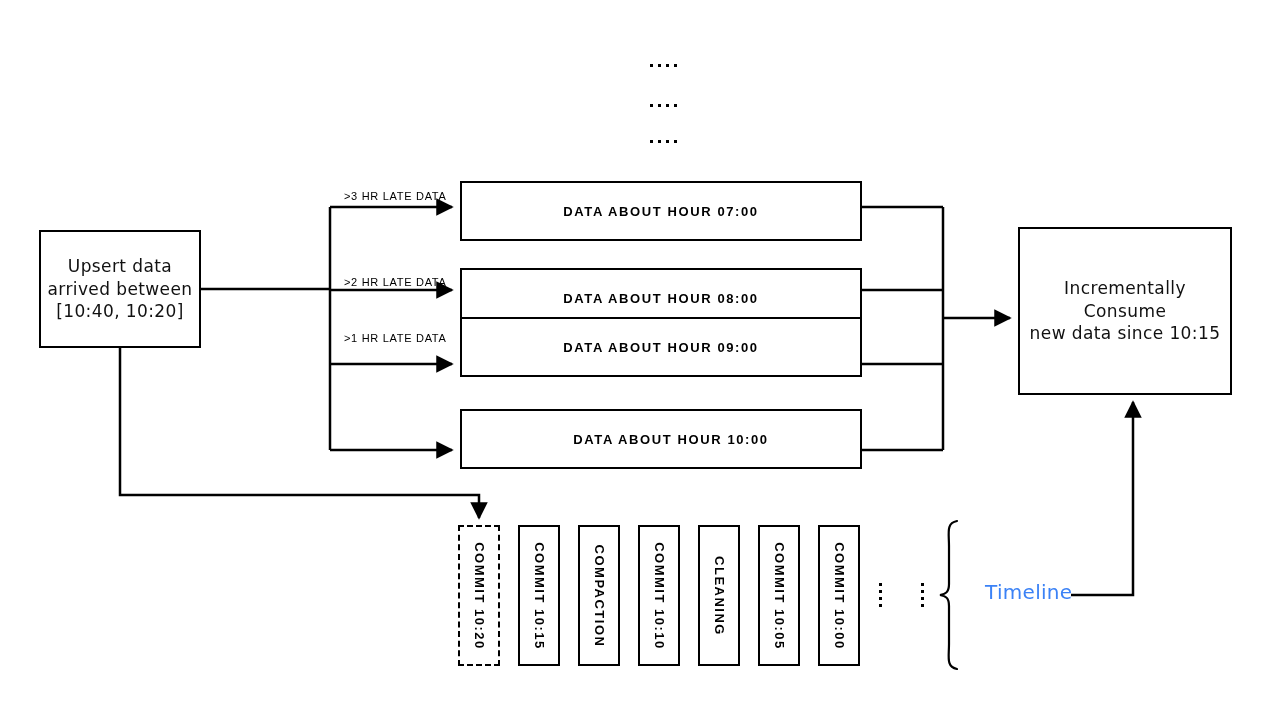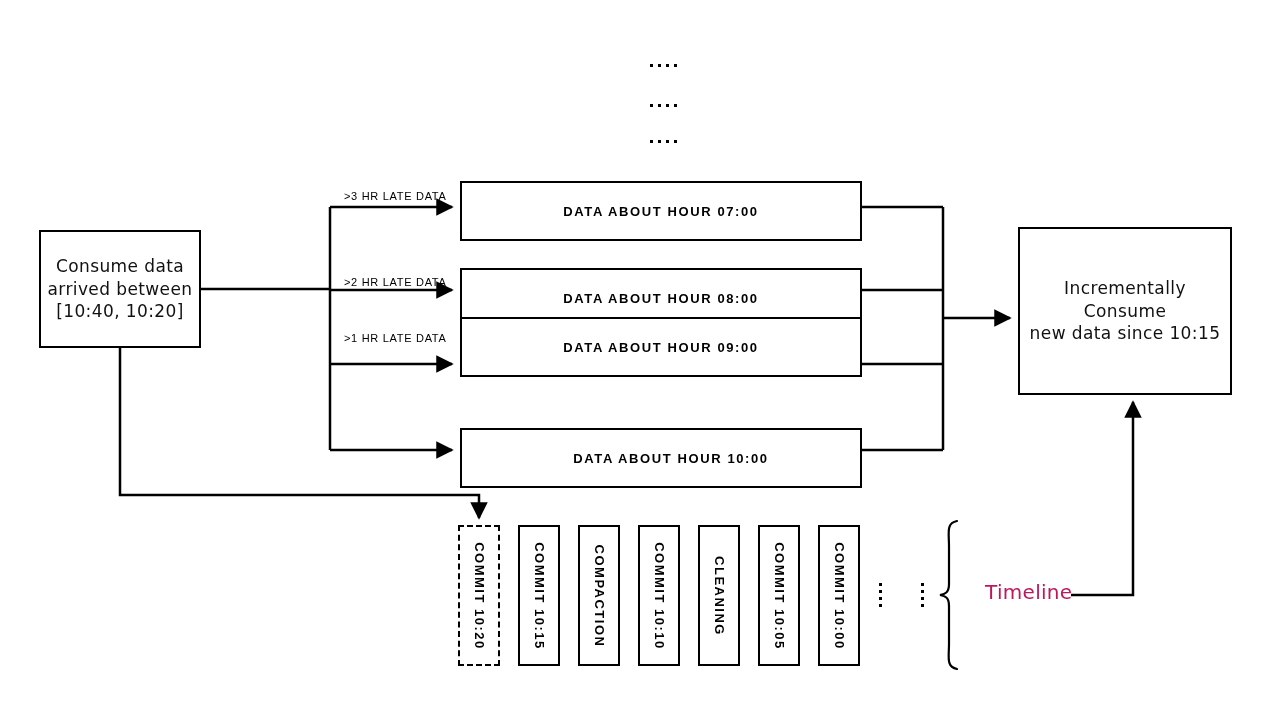--- a/index.html
+++ b/index.html
@@ -37,21 +37,21 @@
     font-size:13px;
   }
 
   #upsert-box{left:39px;top:230px;width:162px;height:118px;}
   #consume-box{left:1018px;top:227px;width:214px;height:168px;}
 
   .data-box{left:460px;width:402px;height:60px;justify-content:center;}
   #data-box-0{top:181px;}
   #data-box-1{top:260px;margin-top:8px;}
   #data-box-2{top:317px;}
-  #data-box-3{top:428px;padding-left:20px;}
+  #data-box-3{top:409px;padding-left:20px;}
 
   .edge-label{
     position:absolute;
     font-family:"Liberation Sans Narrow","Liberation Sans", sans-serif;
     font-weight:400;text-transform:uppercase;
     font-size:11px;letter-spacing:.7px;color:#000;
     white-space:nowrap;
   }
 
   .commit-box{
@@ -78,21 +78,21 @@
 
   .hdots{
     position:absolute;
     display:flex;flex-direction:row;align-items:center;gap:5px;
   }
   .hdots i{display:block;width:3px;height:3px;background:#000;}
 
   #timeline-label{
     position:absolute;left:985px;top:580px;
     font-family:"DejaVu Sans", sans-serif;
-    font-size:20px;color:#be185d;letter-spacing:.3px;
+    font-size:20px;color:#3b82f6;letter-spacing:.3px;
     white-space:nowrap;
     text-align:right;
   }
 </style>
 </head>
 <body>
 
 <div id="stage">
 
   <svg id="svg-layer" viewBox="0 0 1280 720" xmlns="http://www.w3.org/2000/svg">
@@ -144,21 +144,21 @@
   </div>
   <div class="hdots" style="left:650px;top:140px;">
     <i></i>
       <i></i>
       <i></i>
       <i></i>
   </div>
 
   <div class="box hand" id="upsert-box">
     <div>
-      <div>Consume data</div>
+      <div>Upsert data</div>
       <div>arrived between</div>
       <div>[10:40, 10:20]</div>
     </div>
   </div>
 
   <div class="edge-label" style="left:344px;top:190px;">&gt;3 HR LATE DATA</div>
   <div class="edge-label" style="left:344px;top:276px;">&gt;2 HR LATE DATA</div>
   <div class="edge-label" style="left:344px;top:332px;">&gt;1 HR LATE DATA</div>
 
   <div class="box data-box" id="data-box-0">

